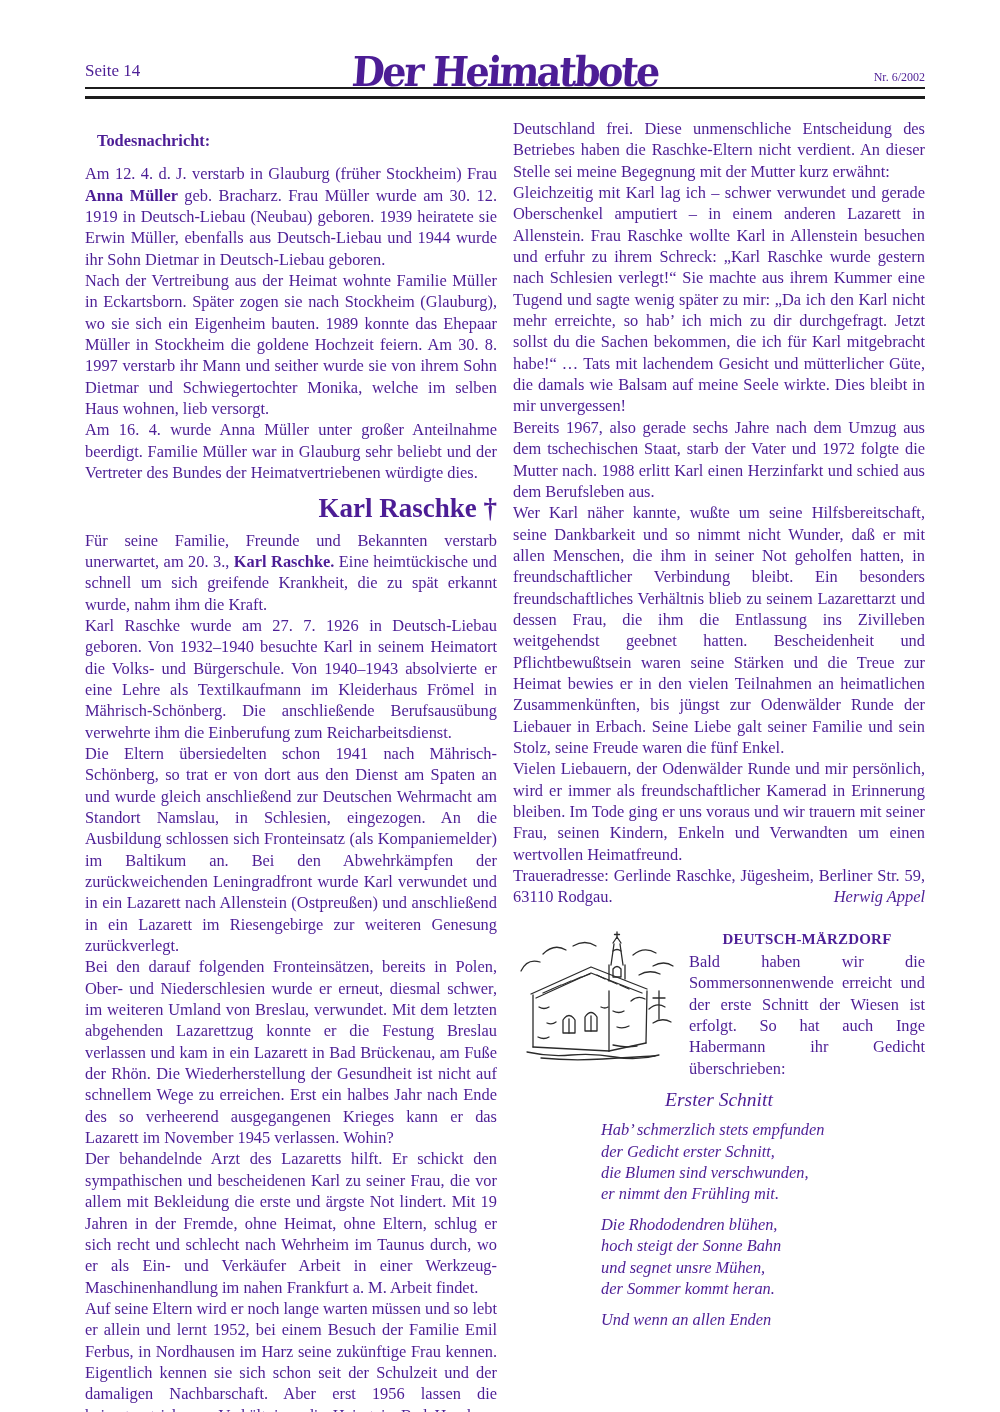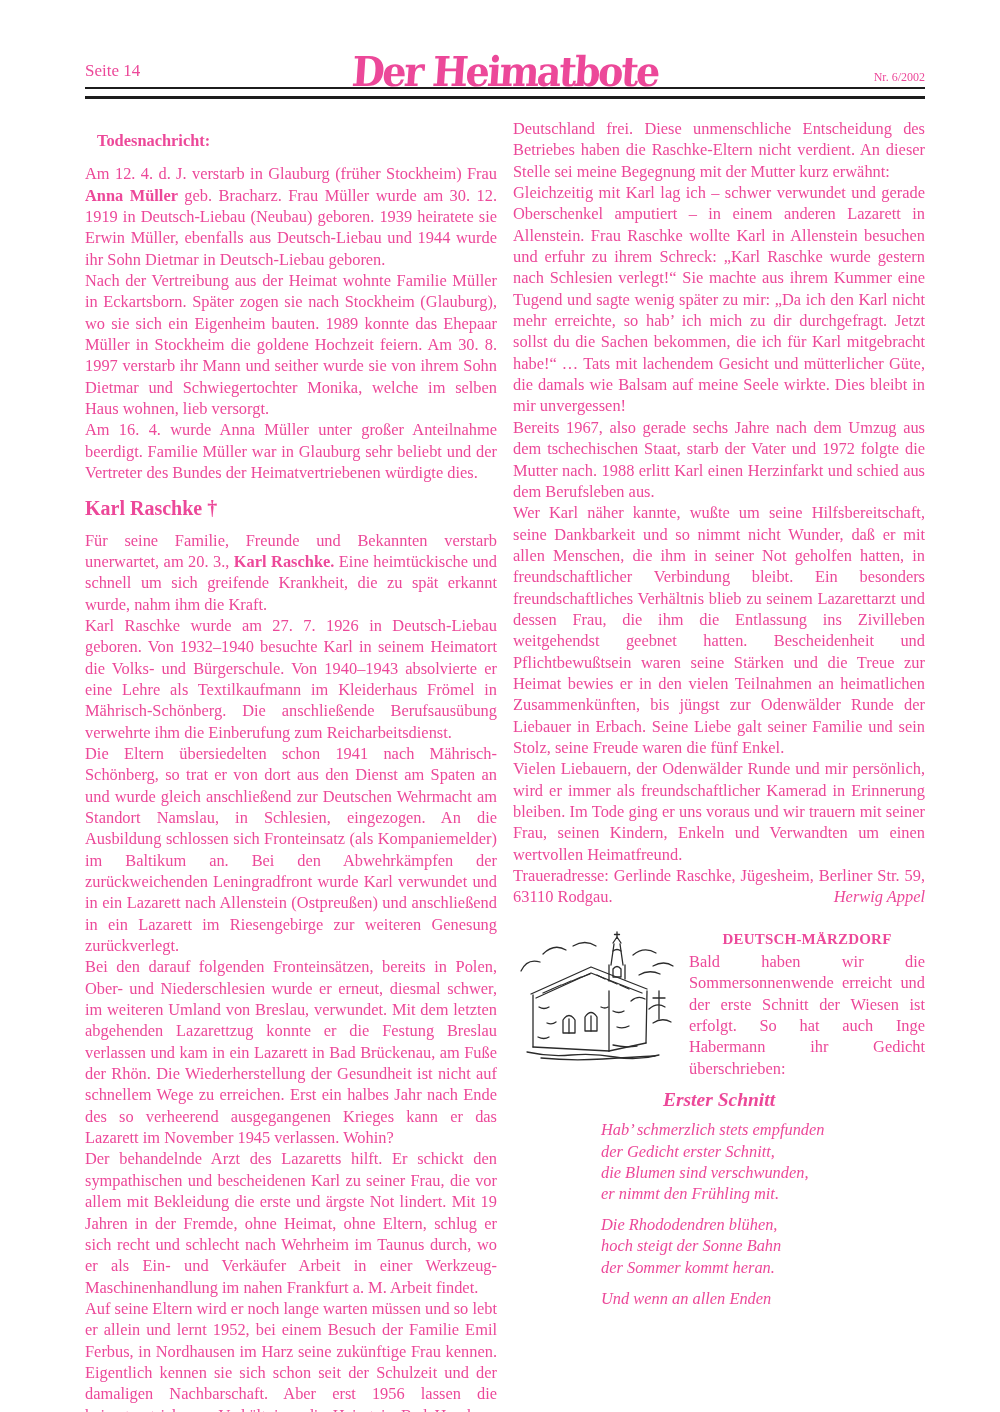--- a/index.html
+++ b/index.html
@@ -1,19 +1,19 @@
 <!DOCTYPE html>
 <html lang="de"><head>
 <meta charset="utf-8">
 <style>
   html,body { margin:0; padding:0; background:#e8e8e6; }
   .page {
     position:relative; box-sizing:border-box;
     width:1000px; height:1412px; margin:0 auto;
-    background:#ffffff; color:#ec4899;
+    background:#ffffff; color:#4c1d95;
     font-family:"Liberation Serif", serif;
     padding:42px 75px 0 85px; overflow:hidden;
   }
   .hdr { position:relative; height:44px; }
   .hdr .pagenum { position:absolute; left:0; bottom:5px; font-size:17px; }
   .hdr .issue   { position:absolute; right:0; bottom:1px; font-size:12px; }
   .hdr .masthead {
     position:absolute; left:50%; bottom:-8px; z-index:2;
     transform:translateX(-50%) skewX(-4deg) scaleY(1.08);
     font-family:"DejaVu Serif", serif; font-weight:bold;
@@ -25,29 +25,29 @@
   .col {
     width:412px; flex:0 0 412px;
     font-size:16.4px; line-height:21.35px;
     text-align:justify; hyphens:auto; -webkit-hyphens:auto;
   }
   .para { margin:0; }
   .bold-line { margin:12px; font-weight:bold; }
   .has-sig { position:relative; }
   .sig { position:absolute; right:0; bottom:0; font-style:italic; background:#fff; padding-left:8px; }
   .obit-heading {
-    font-size:20px; font-weight:bold; text-align:left;
+    font-size:27px; font-weight:bold; text-align:right;
     margin:12px 0 9px 0; line-height:25px;
   }
   .maerzdorf { margin-top:21px; }
   .church { float:left; width:166px; height:130px; margin:2px 10px 0 0; }
   .church svg { width:100%; height:100%; }
   .md-heading { margin:0 0 1px 0; font-weight:bold; font-size:15px; text-align:center; letter-spacing:.2px; }
   .poem { clear:both; padding-top:8px; }
-  .poem-title { font-weight:bold; font-style:italic; font-size:19.5px; text-align:center; margin:2px 0 9px 0; }
+  .poem-title { font-weight:normal; font-style:italic; font-size:19.5px; text-align:center; margin:2px 0 9px 0; }
   .stanza { margin:0 0 10px 88px; font-style:italic; text-align:left; }
   .pline { line-height:21.2px; }
 </style>
 </head>
 <body>
 
 <div class="page">
 
   <div class="hdr">
     <span class="pagenum">Seite 14</span>
@@ -144,20 +144,21 @@
           <div class="poem-title">Erster Schnitt</div>
           <div class="stanza">
             <div class="pline">Hab’ schmerzlich stets empfunden</div>
             <div class="pline">der Gedicht erster Schnitt,</div>
             <div class="pline">die Blumen sind verschwunden,</div>
             <div class="pline">er nimmt den Frühling mit.</div>
           </div>
           <div class="stanza">
             <div class="pline">Die Rhododendren blühen,</div>
             <div class="pline">hoch steigt der Sonne Bahn</div>
+            <div class="pline">und segnet unsre Mühen,</div>
             <div class="pline">der Sommer kommt heran.</div>
           </div>
           <div class="stanza">
             <div class="pline">Und wenn an allen Enden</div>
 
           </div>
         </div>
 
       </div>
     </div>

